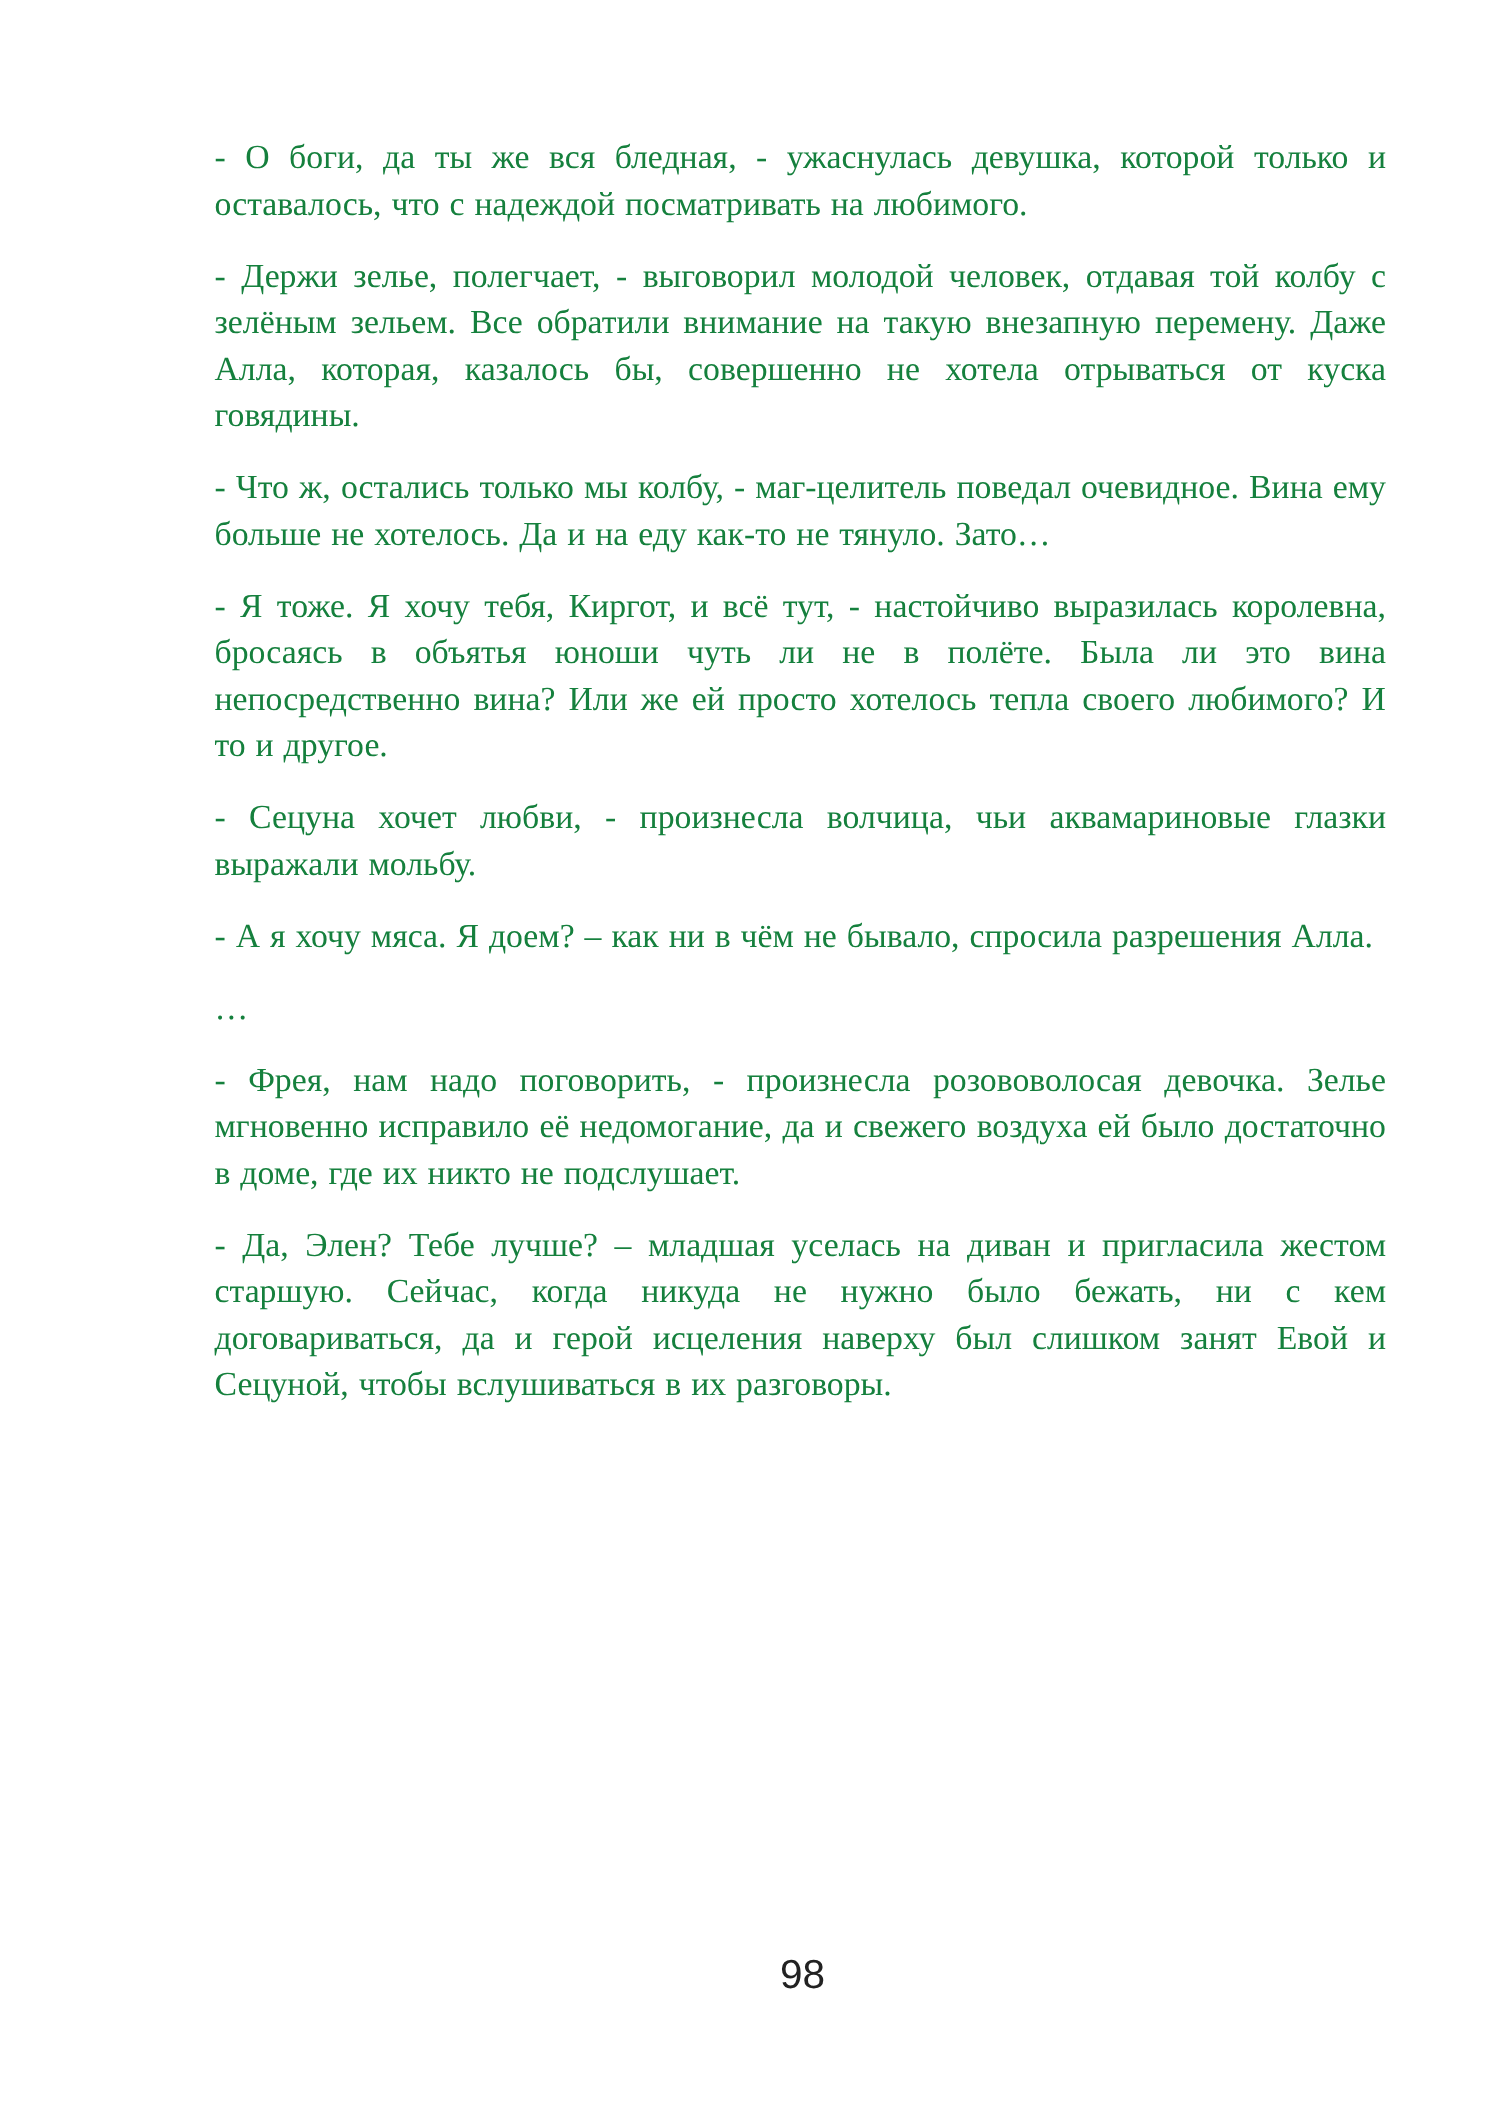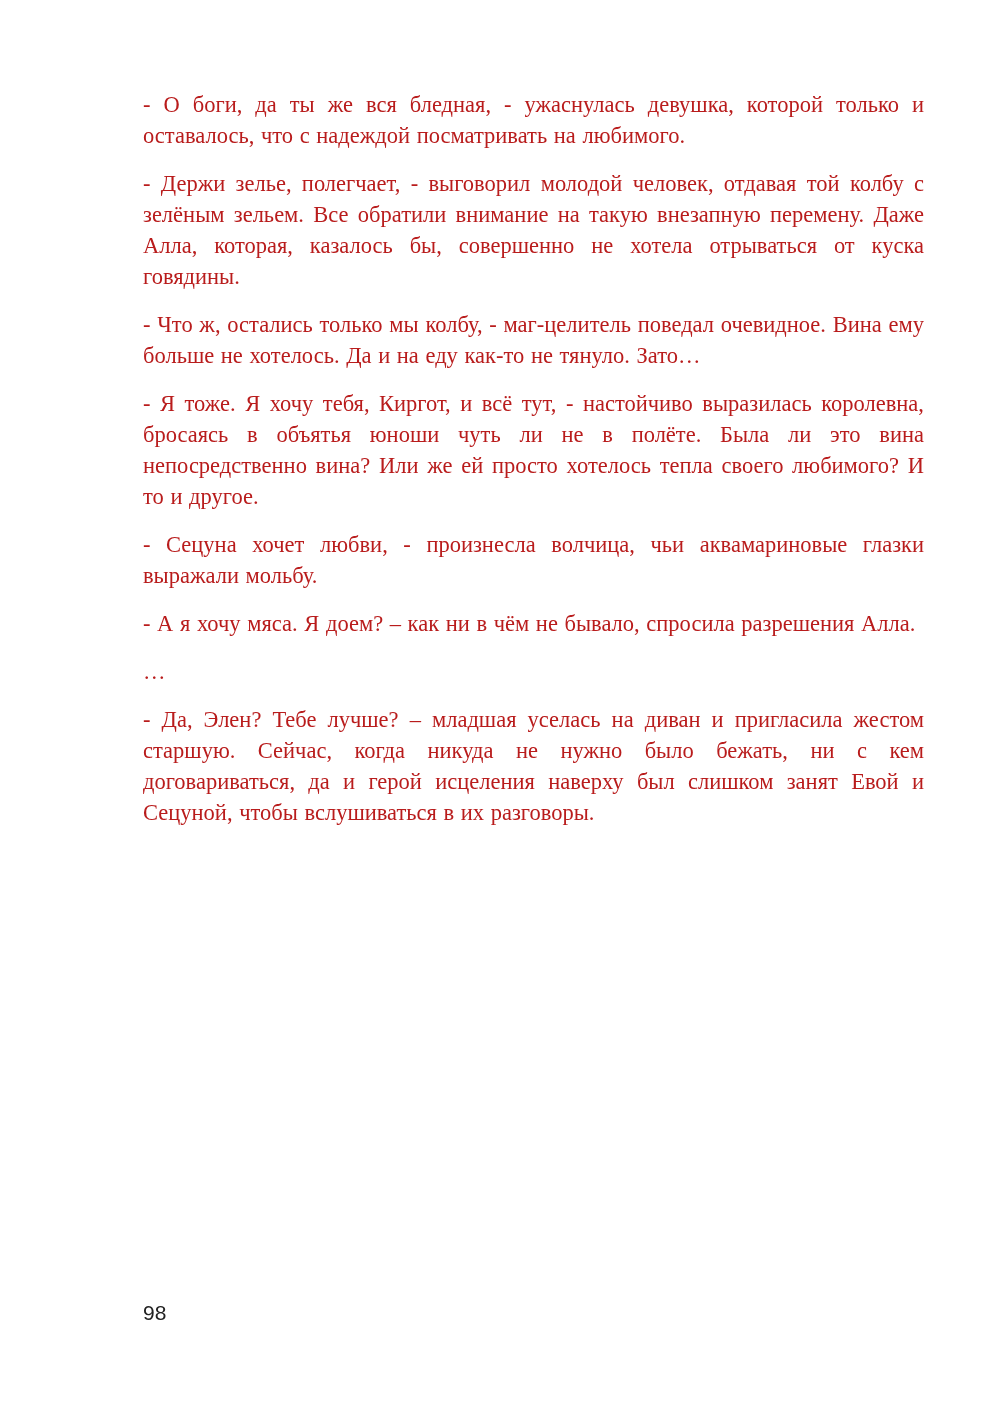--- a/index.html
+++ b/index.html
@@ -18,43 +18,45 @@
   .text-block {
     position: absolute;
     left: 143px;
     top: 89px;
     width: 784px;
   }
   .text-block p {
     margin: 0 3px 17px 0;
     font-size: 22.5px;
     line-height: 31px;
-    color: #b91c1c;
+    color: #15803d;
     text-align: justify;
     text-align-last: left;
     word-spacing: 1px;
   }
   .page-number {
     position: absolute;
     left: 143px;
     top: 1301px;
     width: 784px;
+    text-align: center;
     font-family: "Liberation Sans", "DejaVu Sans", sans-serif;
-    font-size: 21px;
+    font-size: 27px;
     color: #222222;
   }
 </style>
 </head>
 <body>
 
 <div class="page">
   <div class="text-block">
     <p>- О боги, да ты же вся бледная, - ужаснулась девушка, которой только и оставалось, что с надеждой посматривать на любимого.</p>
     <p>- Держи зелье, полегчает, - выговорил молодой человек, отдавая той колбу с зелёным зельем. Все обратили внимание на такую внезапную перемену. Даже Алла, которая, казалось бы, совершенно не хотела отрываться от куска говядины.</p>
     <p>- Что ж, остались только мы колбу, - маг-целитель поведал очевидное. Вина ему больше не хотелось. Да и на еду как-то не тянуло. Зато…</p>
     <p>- Я тоже. Я хочу тебя, Киргот, и всё тут, - настойчиво выразилась королевна, бросаясь в объятья юноши чуть ли не в полёте. Была ли это вина непосредственно вина? Или же ей просто хотелось тепла своего любимого? И то и другое.</p>
     <p>- Сецуна хочет любви, - произнесла волчица, чьи аквамариновые глазки выражали мольбу.</p>
     <p>- А я хочу мяса. Я доем? – как ни в чём не бывало, спросила разрешения Алла.</p>
     <p>…</p>
+    <p>- Фрея, нам надо поговорить, - произнесла розововолосая девочка. Зелье мгновенно исправило её недомогание, да и свежего воздуха ей было достаточно в доме, где их никто не подслушает.</p>
     <p>- Да, Элен? Тебе лучше? – младшая уселась на диван и пригласила жестом старшую. Сейчас, когда никуда не нужно было бежать, ни с кем договариваться, да и герой исцеления наверху был слишком занят Евой и Сецуной, чтобы вслушиваться в их разговоры.</p>
   </div>
   <div class="page-number">98</div>
 </div>
 
 </body></html>

